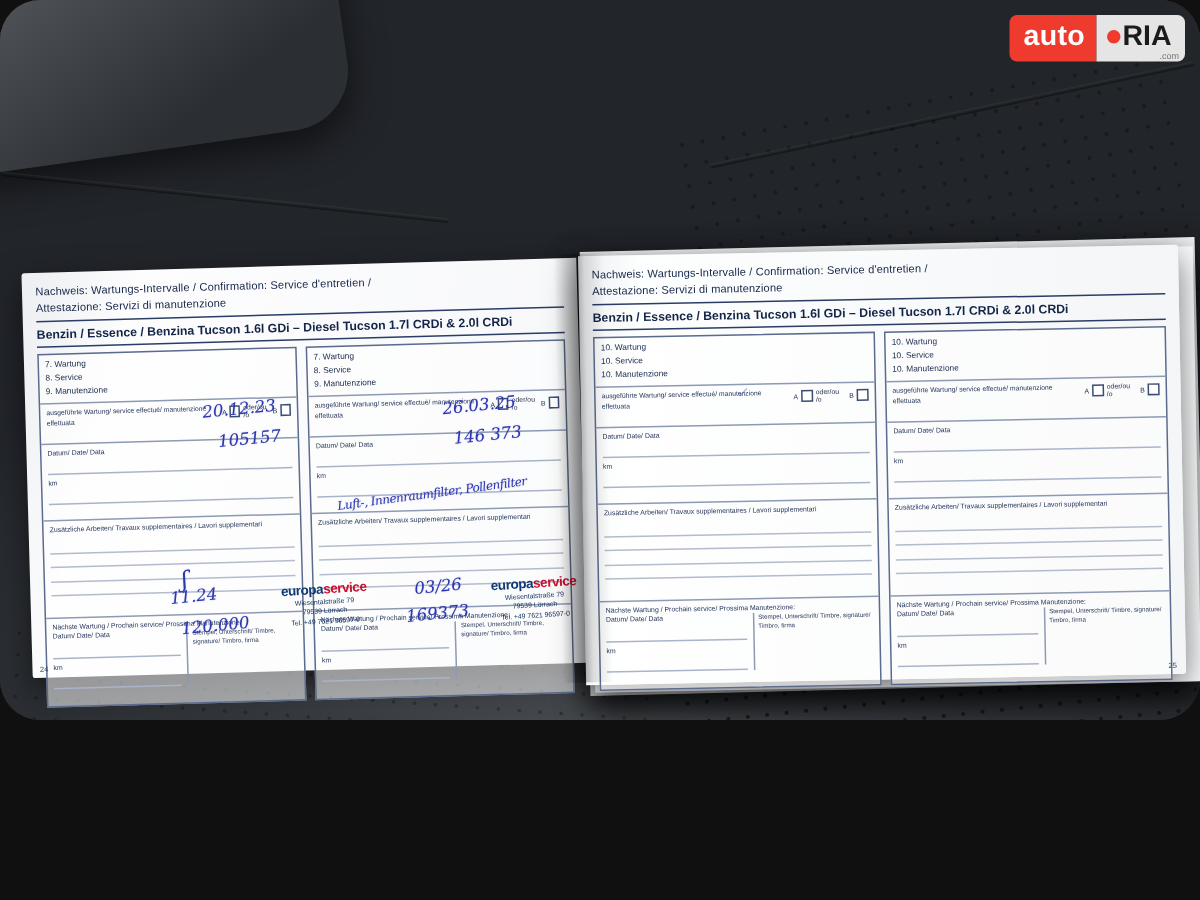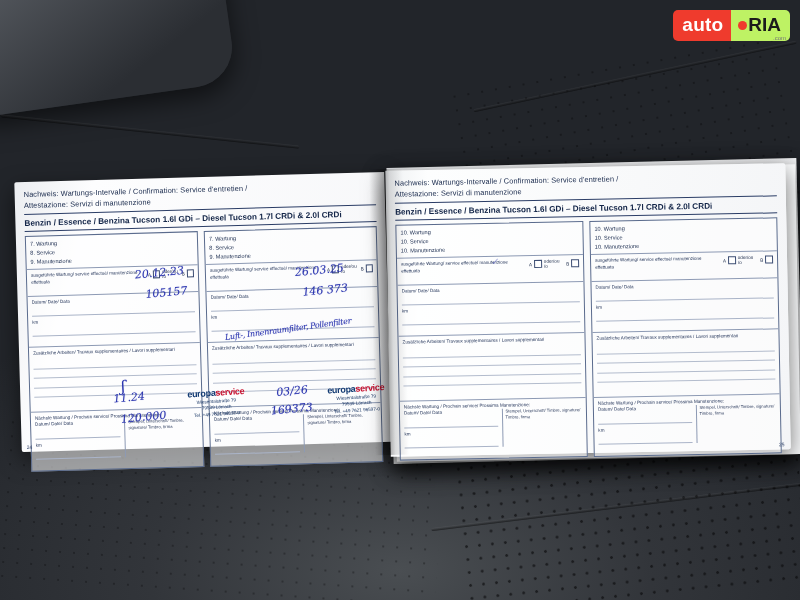--- a/index.html
+++ b/index.html
@@ -3,24 +3,25 @@
 <meta charset="utf-8">
 <style>
   html, body {
     margin: 0;
     padding: 0;
     background: #101010;
   }
   #stage {
     position: relative;
     width: 800px;
-    height: 600px;
+    height: 480px;
     overflow: hidden;
     font-family: "Liberation Sans", sans-serif;
     background: #2a2d30;
+    border-radius: 27px;
   }
 
   
   .seat-bg {
     position: absolute;
     inset: 0;
     background:
       radial-gradient(ellipse 70% 50% at 50% 95%, #4a4e52 0%, #32353a 45%, #22252a 100%),
       linear-gradient(165deg, #3c4045 0%, #2c2f34 40%, #1e2125 100%);
   }
@@ -304,21 +305,21 @@
   .wm .chip {
     background: #ef3b2d;
     color: #fff;
     font-size: 19px;
     font-weight: bold;
     padding: 4px 8px 5px 9px;
     border-radius: 5px 0 0 5px;
     letter-spacing: .2px;
   }
   .wm .chip2 {
-    background: #bef264;
+    background: #e5e5e5;
     color: #1b1b1b;
     font-size: 19px;
     font-weight: bold;
     padding: 4px 9px 5px 7px;
     border-radius: 0 5px 5px 0;
     position: relative;
   }
   .wm .chip2 .dot {
     display:inline-block;
     width: 9px; height: 9px;

